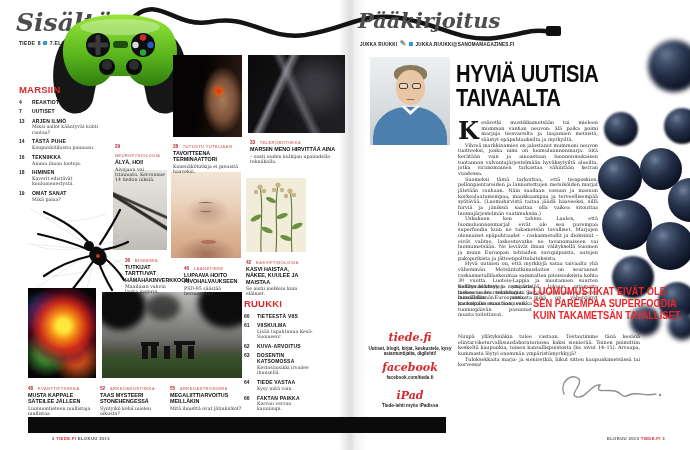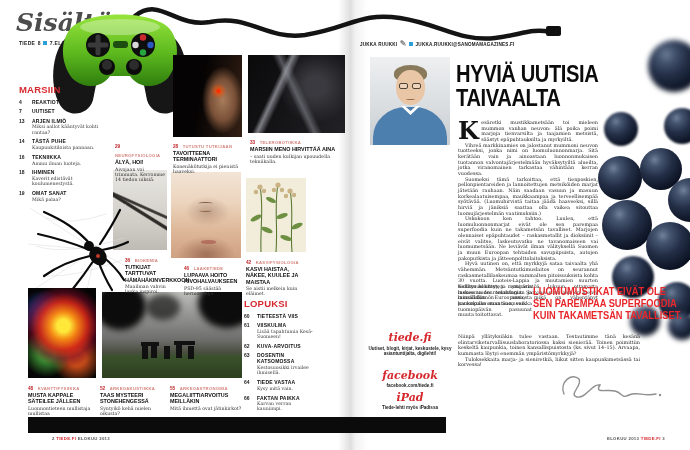--- a/index.html
+++ b/index.html
@@ -296,21 +296,21 @@
     <div class="fh"><span class="n">52</span> <span class="c">ARKEOAKUSTIIKKA</span></div>
     <div class="ft">TAAS MYSTEERI STONEHENGESSÄ</div>
     <div class="fd">Syntyikö kehä mielen oikusta?</div>
   </div>
   <div class="abs feat z3" style="left:170px;top:382px;width:72px">
     <div class="fh"><span class="n">55</span> <span class="c">ARKEOASTRONOMIA</span></div>
     <div class="ft">MEGALIITTIARVOITUS MEILLÄKIN</div>
     <div class="fd">Mitä ihmettä ovat jätinkirkot?</div>
   </div>
 
-  <div class="abs sec-h z3" style="left:244px;top:298px">LOPUKSI</div>
+  <div class="abs sec-h z3" style="left:244px;top:298px">RUUKKI</div>
   <div class="abs z3" style="left:244px;top:313px;width:72px">
     <div class="ti">
         <span class="tn">60</span>
         <div>
           <div class="tt">TIETEESTÄ VIIS</div>
         </div>
       </div>
     <div class="ti">
         <span class="tn">61</span>
         <div>
@@ -342,20 +342,21 @@
         <span class="tn">66</span>
         <div>
           <div class="tt">FAKTAN PAIKKA</div>
           <div class="td">Karvan verran kauniimpi.</div>
         </div>
       </div>
   </div>
 
   <div class="abs gutter" style="left:338px;top:0;width:30px;height:450px;z-index:2"></div>
 
+  <div class="abs script-title z3" style="left:358px;top:8px;font-size:21px">Pääkirjoitus</div>
   <div class="abs byline z3" style="left:360px;top:40px">
     <span>JUKKA RUUKKI</span>
     <span class="pen">✎</span>
     <span class="bluesq"></span>
     <span>JUKKA.RUUKKI@SANOMAMAGAZINES.FI</span>
   </div>
 
   <div class="abs img-editor" style="left:370px;top:57px;width:80px;height:88px">
     <div class="ed-hair"></div>
     <div class="ed-face"></div>
@@ -410,25 +411,25 @@
   <svg class="abs z3" style="left:552px;top:368px" width="115" height="38" viewBox="0 0 115 38">
     <path d="M12 26 C 7 14, 20 4, 27 11 C 31 17, 16 27, 25 29 C 34 31, 40 15, 48 17 C 42 26, 55 21, 63 23 C 71 25, 69 31, 77 27 C 85 23, 92 29, 104 26" stroke="#8f8f8f" stroke-width="1.4" fill="none" stroke-linecap="round"></path>
     <circle cx="108" cy="27" r="1.2" fill="#8f8f8f"></circle>
   </svg>
 
   <div class="abs z3" style="left:368px;top:332px;width:84px">
     <div class="sb">
       <div class="s">tiede.fi</div>
       <div class="d">Uutiset, blogit, kirjat, keskustele, kysy asiantuntijalta, digilehti!</div>
     </div>
-    <div class="sb" style="margin-top:13px">
+    <div class="sb" style="margin-top:5px">
       <div class="s">facebook</div>
       <div class="d">facebook.com/tiede.fi</div>
     </div>
-    <div class="sb" style="margin-top:3px">
+    <div class="sb" style="margin-top:9px">
       <div class="s">iPad</div>
       <div class="d">Tiede-lehti myös iPadissa</div>
     </div>
   </div>
 
   <div class="abs" style="left:28px;top:417px;width:418px;height:16px;background:#0b0b0b;z-index:3"></div>
   <div class="abs footer-text z3" style="left:52px;top:436px">
     <span>2</span>
     <span class="red">TIEDE.FI</span>
     <span>ELOKUU 2013</span>

